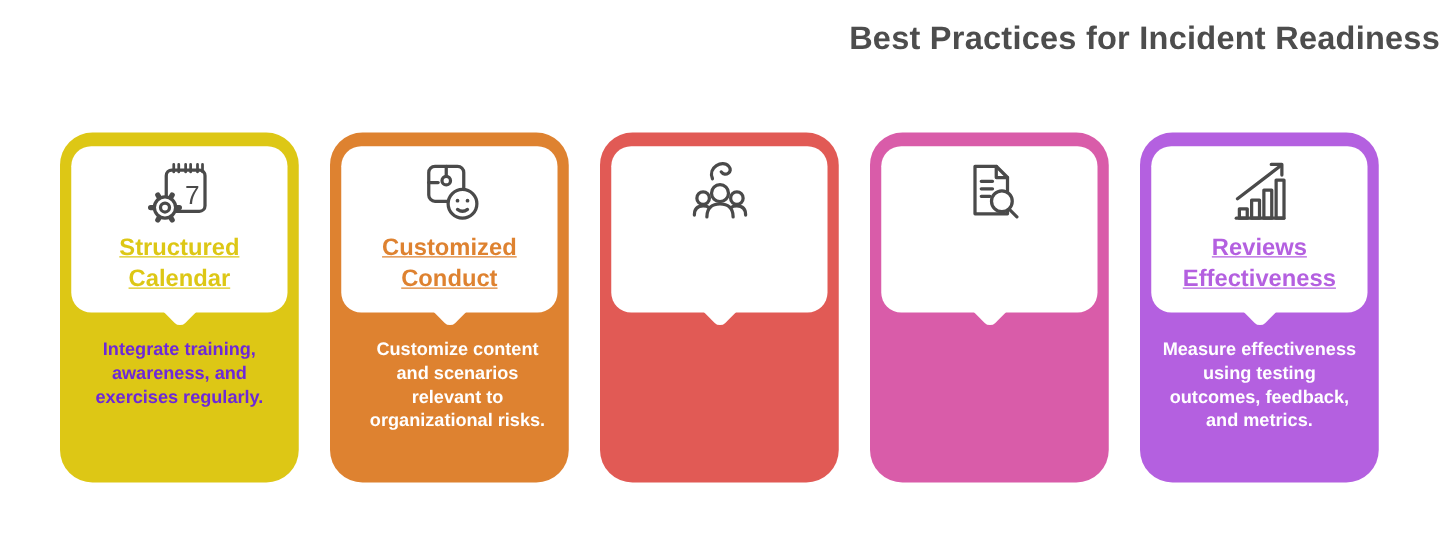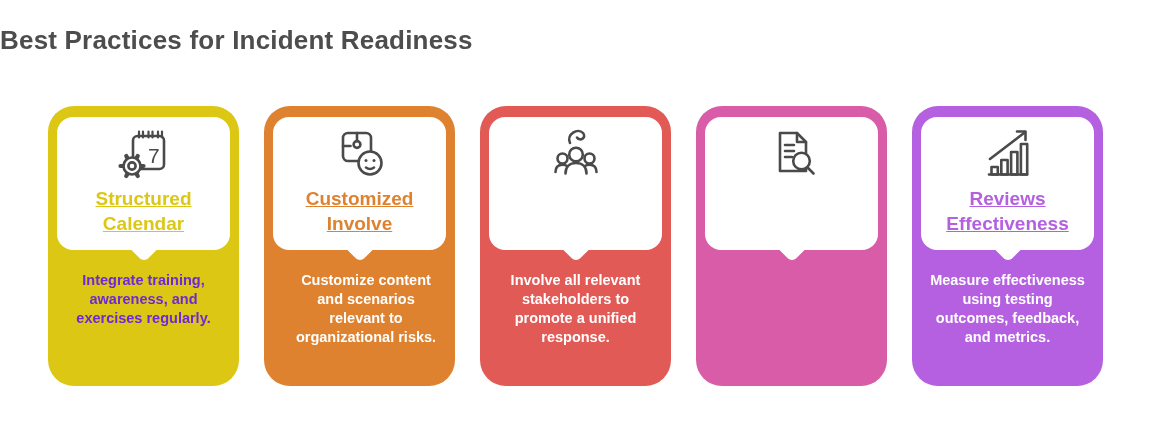--- a/index.html
+++ b/index.html
@@ -1,21 +1,21 @@
 <!DOCTYPE html>
 <html><head>
 <meta charset="utf-8">
 <style>
   html,body{margin:0;padding:0;}
   body{
     width:1152px;height:436px;background:#ffffff;overflow:hidden;position:relative;
     font-family:"Liberation Sans",sans-serif;
   }
   h1.page-title{
-    margin:25px 0 0;text-align:left;font-size:26px;font-weight:bold;
+    margin:15px 0 0;text-align:right;font-size:26px;font-weight:bold;
     color:#4d4d4d;letter-spacing:.2px;
   }
   .cards{
     position:absolute;left:48px;top:106px;
     display:grid;grid-template-columns:repeat(5,191px);column-gap:25px;
   }
   .card{
     height:280px;border-radius:26px;background:var(--c,#ccc);
     padding:11px 9px 0;box-sizing:border-box;
   }
@@ -69,42 +69,41 @@
     <rect x="15" y="11" width="28" height="28" rx="5"></rect>
     <path d="M29 11 v7.5"></path>
     <path d="M15 24 h7.5"></path>
     <circle cx="29" cy="22.5" r="3.4"></circle>
     <circle cx="42" cy="41" r="11.5" fill="#ffffff"></circle>
     <circle cx="38" cy="38.5" r="1.5" fill="#4a4a4a" stroke="none"></circle>
     <circle cx="46" cy="38.5" r="1.5" fill="#4a4a4a" stroke="none"></circle>
     <path d="M38 45.5 q4 3 8 0"></path>
   </svg>
           </span>
-      <h2 class="card-title">Customized Involve</h2>
+      <h2 class="card-title">Customized Conduct</h2>
       <span class="tail"></span>
     </div>
     <p class="card-body" style="color: rgb(255, 255, 255); margin-left: 20px;">Customize content and scenarios relevant to organizational risks.</p>
   </article>
 
   <article class="card" style="--c: #e15a55;">
     <div class="inner">
       <span class="icon">
             <svg width="64" height="64" viewBox="0 0 64 64" fill="none" stroke="#4a4a4a" stroke-width="2.6" stroke-linecap="round" stroke-linejoin="round">
     <path d="M26 21 C22 12 34 5.5 39 11 C43 15.5 36 20 33 15.5"></path>
     <circle cx="18.5" cy="36.5" r="5"></circle>
     <circle cx="45.5" cy="36.5" r="5"></circle>
     <path d="M11.5 50 C11.5 45 14 42.7 18.5 42.7 C20.5 42.7 22.2 43.2 23.4 44.2"></path>
     <path d="M52.5 50 C52.5 45 50 42.7 45.5 42.7 C43.5 42.7 41.8 43.2 40.6 44.2"></path>
     <circle cx="32" cy="32.5" r="6.8" fill="#ffffff"></circle>
     <path d="M21.5 51.5 C21.5 44.5 25.8 41 32 41 C38.2 41 42.5 44.5 42.5 51.5"></path>
   </svg>
           </span>
       <span class="tail"></span>
     </div>
-    <p class="card-body" style="color: rgb(255, 255, 255);">Involve all relevant stakeholders to promote a unified response.</p>
   </article>
 
   <article class="card" style="--c: #d95ca9;">
     <div class="inner">
       <span class="icon">
             <svg width="64" height="64" viewBox="0 0 64 64" fill="none" stroke="#4a4a4a" stroke-width="2.6" stroke-linecap="round" stroke-linejoin="round">
     <path d="M20 11 h17 l9 9 v29 h-26 z"></path>
     <path d="M37 11 v9 h9"></path>
     <path d="M25 23 h9 M25 29 h9 M25 35 h7"></path>
     <circle cx="41.5" cy="39" r="8.3" fill="#ffffff"></circle>

